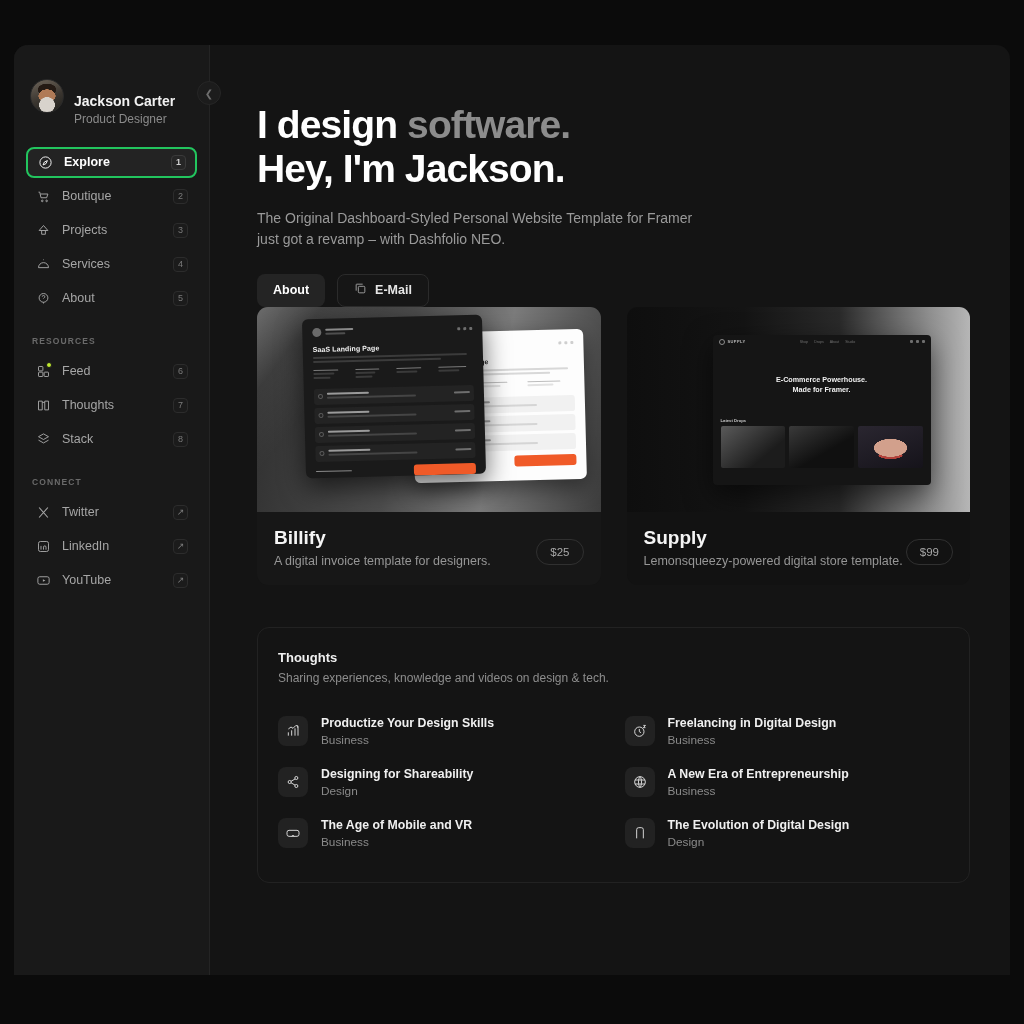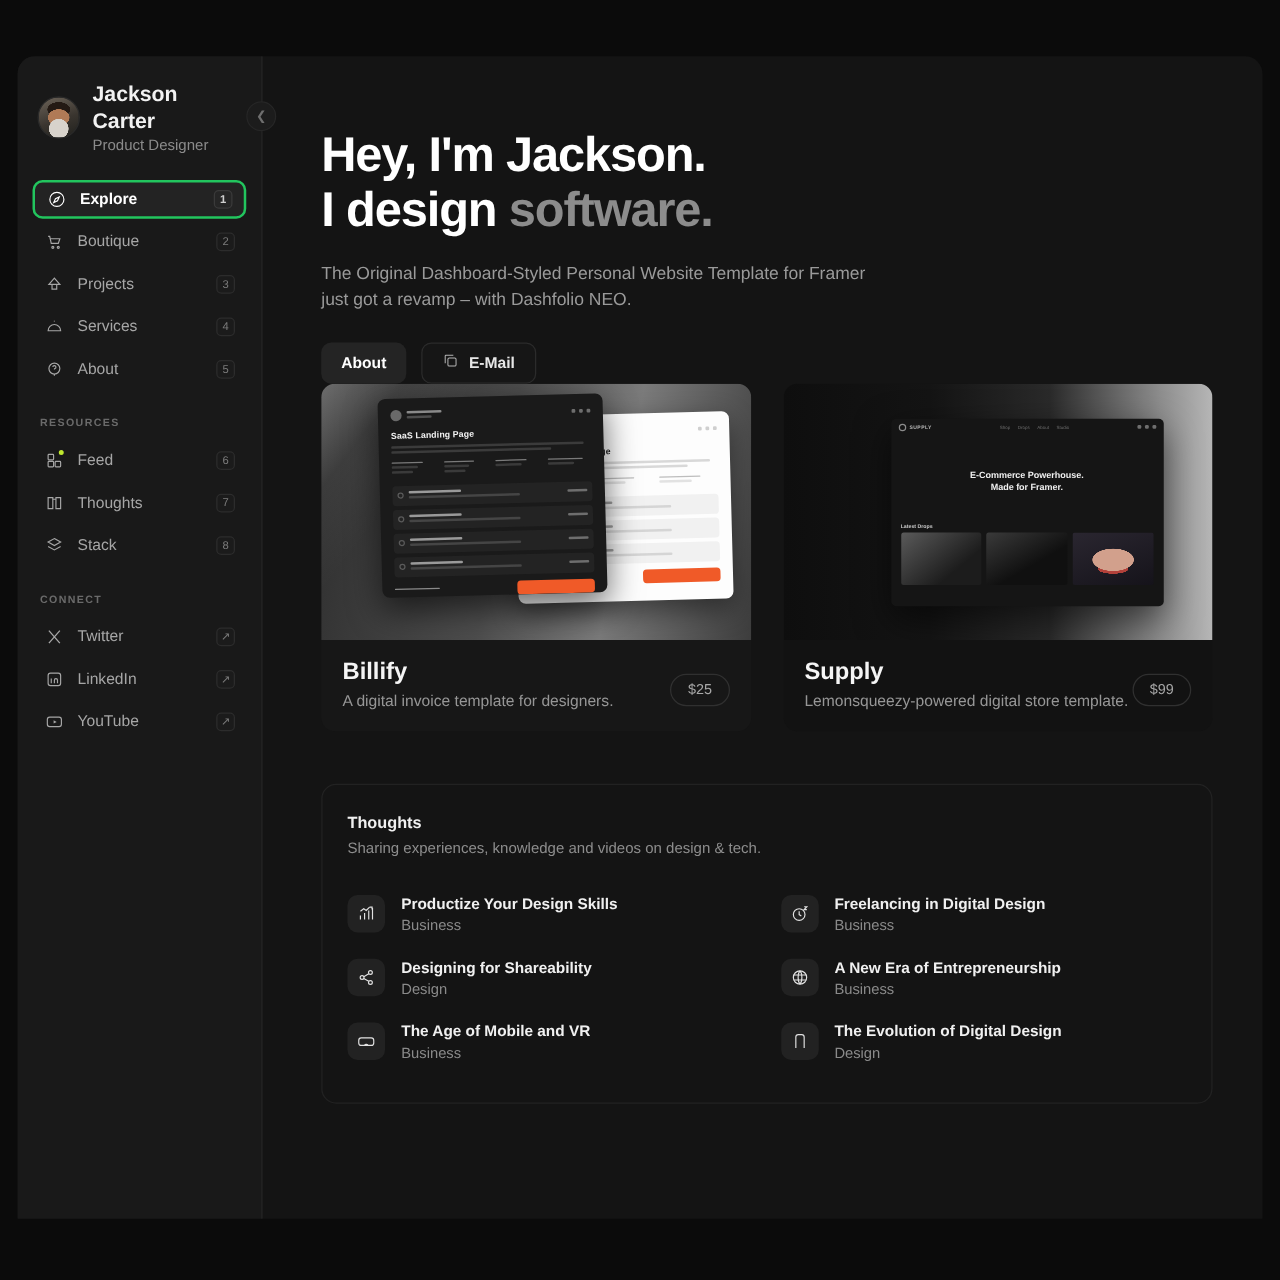--- a/index.html
+++ b/index.html
@@ -33,21 +33,21 @@
   .avatar {
     width:34px; height:34px; border-radius:50%;
     background:
       radial-gradient(circle at 50% 78%, #d8d3cc 0 26%, rgba(216,211,204,0) 27%),
       radial-gradient(ellipse 44% 34% at 50% 50%, #b07a56 0 60%, rgba(176,122,86,0) 62%),
       radial-gradient(ellipse 40% 26% at 50% 30%, #241a14 0 70%, rgba(36,26,20,0) 72%),
       linear-gradient(160deg,#6d6459 0%, #3a352f 55%, #20201d 100%);
     flex:0 0 34px; border:1px solid #2a2a2a;
   }
   .profile-text { line-height:1.25; }
-  .p-name { font-size:17px; font-weight:bold; color:#f2f2f2; }
+  .p-name { font-size:14px; font-weight:bold; color:#f2f2f2;margin-top:28px; }
   .p-role { font-size:12px; color:#8b8b8b; margin-top:1px; }
 
   .collapse-btn {
     position:absolute; right:-12px; top:36px;
     width:24px; height:24px; border-radius:50%;
     background:#1c1c1c; border:1px solid #262626;
     display:flex; align-items:center; justify-content:center;
     color:#6e6e6e; font-size:10px;
     cursor:pointer;
   }
@@ -342,22 +342,22 @@
           </span>
           <span class="nav-label">YouTube</span>
           <span class="kbd">↗</span>
         </div>
       </div>
   </div>
 
   <div id="main">
 
     <div class="hero-title">
+      <div><span>I design </span><span class="muted">software.</span></div>
       <div>Hey, I'm Jackson.</div>
-      <div><span>I design </span><span class="muted">software.</span></div>
     </div>
 
     <div class="hero-sub">The Original Dashboard-Styled Personal Website Template for Framer just got a revamp – with Dashfolio NEO.</div>
 
     <div class="btn-row">
       <div class="btn btn-primary">
         <span>About</span>
       </div>
       <div class="btn btn-secondary">
         <span>

